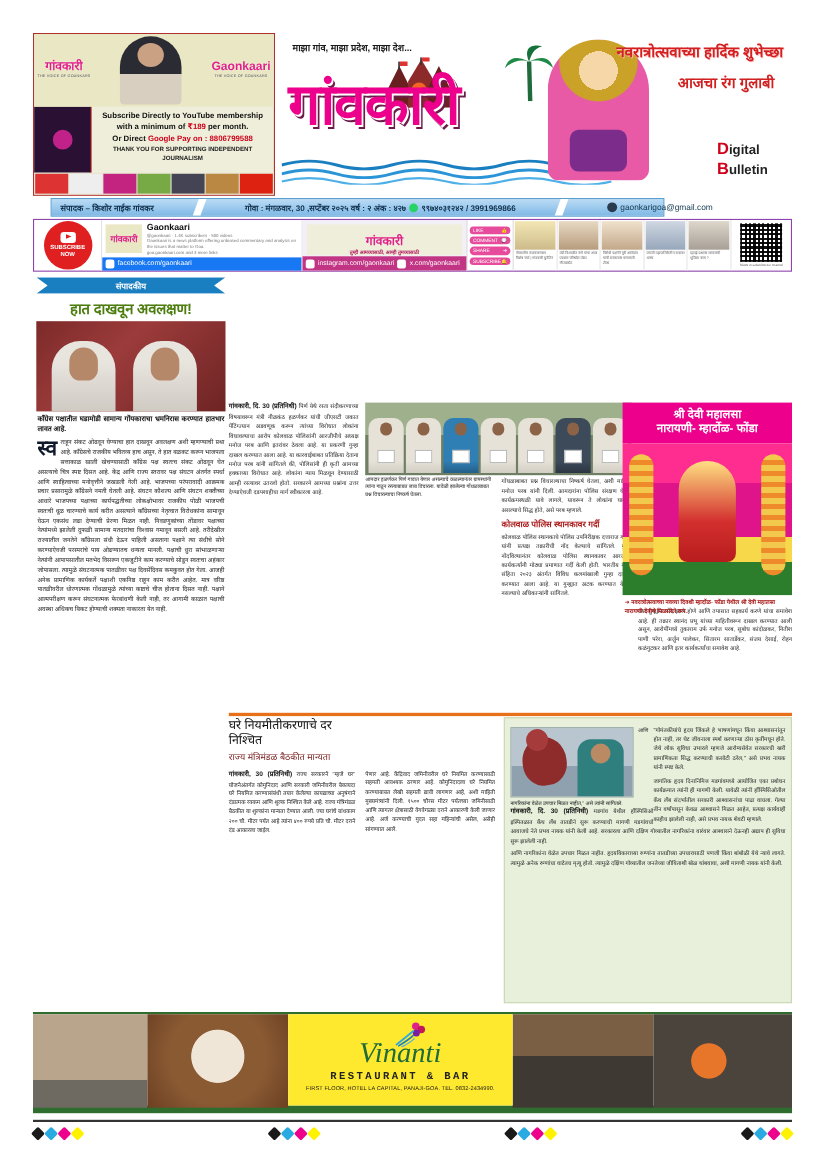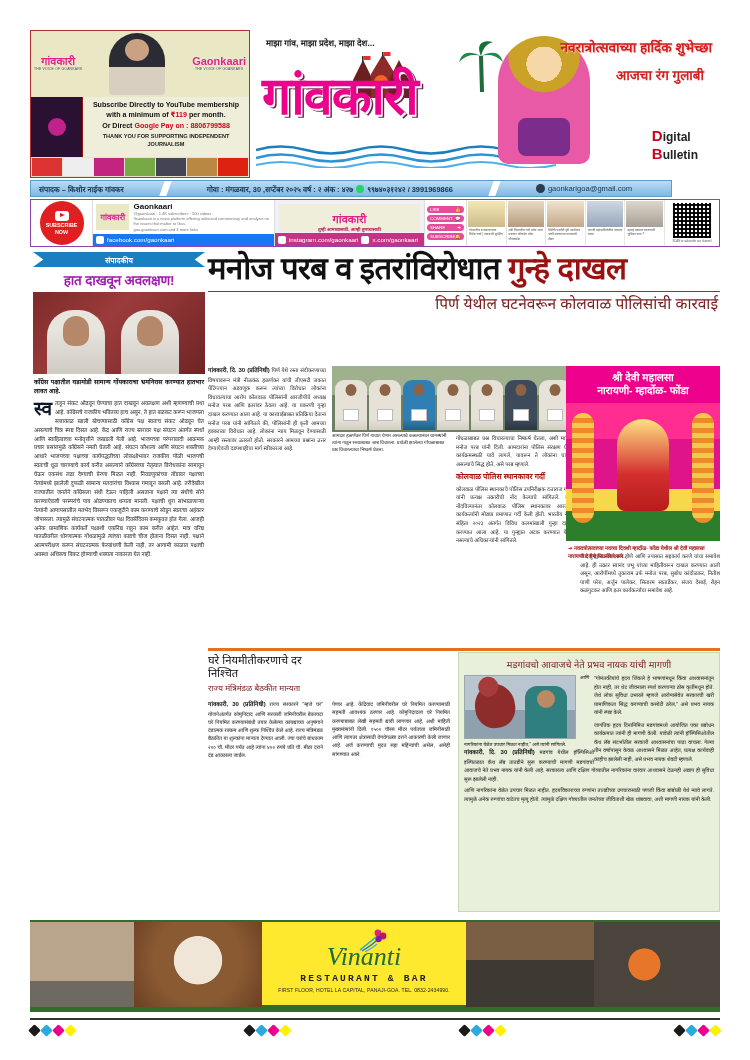--- a/index.html
+++ b/index.html
@@ -124,21 +124,21 @@
     font-size: 13.5px; font-weight: bold; color: #d21f1f;
   }
   .digital-bulletin {
     position: absolute; right: 22px; bottom: 14px;
     font-size: 12px; font-weight: bold; color: #222; line-height: 1.25;
   }
   .digital-bulletin b { color: #d0021b; font-size: 15px; }
 
   
   .infobar {
-    position: absolute; left: 30px; top: 180px; width: 642px; height: 17px;
+    position: absolute; left: 46px; top: 180px; width: 558px; height: 17px;
     background: linear-gradient(#bcdcf5, #7fb9e6);
     border: 1px solid #5a9ed0;
     display: flex; align-items: center;
     font-size: 7.4px; color: #10304d; font-weight: bold; gap: 30px;
   }
   .infobar .seg { padding: 0 8px; white-space: nowrap; display:flex; align-items:center; gap:3px;}
   .infobar .sep { width: 0; height: 100%; border-left: 7px solid #fff; transform: skewX(-20deg); }
   .wa-dot { display:inline-block;width:8px;height:8px;border-radius:50%;background:#25D366; }
   .mail-dot { display:inline-block;width:9px;height:9px;border-radius:50%;background:#2a3b4d; }
   .infobar .mail { font-weight: normal; color: #14384f; font-size: 7.6px;}
@@ -212,21 +212,21 @@
   .editorial {
     position: absolute; left: 33px; top: 252px; width: 172px;
   }
   .ed-ribbon {
     height: 15px; background:#1a7fc1; color:#fff;
     display:flex;align-items:center;justify-content:center;
     font-size:7.6px;font-weight:bold;
     clip-path: polygon(0 0, 100% 0, 94% 50%, 100% 100%, 0 100%, 6% 50%);
   }
   .ed-title {
-    text-align:center; font-size:13.5px; font-weight:bold; color:#a21caf;
+    text-align:center; font-size:13.5px; font-weight:bold; color:#4d7c0f;
     padding:4px 0 3px; letter-spacing:-.2px;
   }
   .ed-photo {
     width:100%; height:82px;
     background:
       linear-gradient(135deg,#7d2a2a 0%, #9c3b3b 40%, #6e2424 100%);
     position:relative; overflow:hidden;
   }
   .ed-photo .f1, .ed-photo .f2 {
     position:absolute; bottom:0; width:58px; height:64px;
@@ -439,21 +439,21 @@
           <small>THE VOICE OF GOANKARS</small>
         </div>
       </div>
       <div class="ad-mid">
         <div class="ad-thumb">
             <i></i>
           </div>
         <div class="ad-text">
           <div>Subscribe Directly to YouTube membership</div>
           <div>
-            <span>with a minimum of </span><span class="rs">₹119</span><span> per month.</span>
+            <span>with a minimum of </span><span class="rs">₹189</span><span> per month.</span>
           </div>
           <div>
             <span>Or Direct </span><span class="gp">Google Pay on : 8806799588</span>
           </div>
           <span class="thanks">THANK YOU FOR SUPPORTING INDEPENDENT JOURNALISM</span>
         </div>
       </div>
       <div class="ad-strip">
         <span></span>
           <span></span>
@@ -617,27 +617,20 @@
     <div class="ed-photo">
       <div class="f1"></div>
       <div class="f2"></div>
     </div>
     <div class="ed-lead">काँग्रेस पक्षातील घडामोडी सामान्य गोंयकाराचा भ्रमनिरास करण्यात हातभार लावत आहे.</div>
     <div class="ed-body">
       <span class="dropcap">स्व</span><span>तःहून संकट ओढवून घेण्याचा हात दाखवून अवलक्षण अशी म्हणण्याची प्रथा आहे. काँग्रेसचे राजकीय भवितव्य हाच असून, ते हात बळकट करून भाजपला सत्ताकाळ खाली खेचण्यासाठी काँग्रेस पक्ष स्वतःच संकट ओढवून घेत असल्याचे चित्र स्पष्ट दिसत आहे. केंद्र आणि राज्य स्तरावर पक्ष संघटन अंतर्गत स्पर्धा आणि स्वाहित्वाच्या मनोवृत्तीने जखडली गेली आहे. भाजपच्या परंपरावादी आक्रमक प्रचार प्रसारामुळे काँग्रेसने नमती घेतली आहे. संघटन कौशल्य आणि संघटन शक्तीच्या आधारे भाजपच्या पक्षाच्या कार्यपद्धतीच्या लोकक्षोभावर राजकीय पोळी भाजपची स्वतःची धूळ चारण्याचे कार्य करीत असल्याने काँग्रेसच्या नेतृत्वात विरोधकांना सामावून घेऊन एकसंध लढा देण्याची प्रेरणा मिळत नाही. निवडणुकांच्या तोंडावर पक्षाच्या नेत्यांमध्ये झालेली दुफळी सामान्य मतदारांचा विश्वास गमावून बसली आहे. तरीदेखील राज्यातील जनतेने काँग्रेसला संधी देऊन पाहिली असताना पक्षाने त्या संधीचे सोने करण्याऐवजी परस्परांचे पाय ओढण्यातच धन्यता मानली. पक्षाची धुरा सांभाळणाऱ्या नेत्यांनी आपापसातील मतभेद विसरून एकजुटीने काम करण्याचे सोडून स्वतःचा अहंकार जोपासला. त्यामुळे संघटनात्मक पातळीवर पक्ष दिवसेंदिवस कमकुवत होत गेला. आजही अनेक प्रामाणिक कार्यकर्ते पक्षाशी एकनिष्ठ राहून काम करीत आहेत. मात्र वरिष्ठ पातळीवरील धोरणात्मक गोंधळामुळे त्यांच्या कष्टाचे चीज होताना दिसत नाही. पक्षाने आत्मपरीक्षण करून संघटनात्मक फेरबांधणी केली नाही, तर आगामी काळात पक्षाची अवस्था अधिकच बिकट होण्याची शक्यता नाकारता येत नाही.</span>
     </div>
   </div>
 
-  <div class="headline-wrap">
-    <div class="headline">
-      <span>मनोज परब व इतरांविरोधात </span><em>गुन्हे दाखल</em>
-    </div>
-    <div class="hr-red"></div>
-    <div class="subheadline">पिर्ण येथील घटनेवरून कोलवाळ पोलिसांची कारवाई</div>
-  </div>
 
   <div class="story">
     <div class="col c1">
       <span class="dateline">गांवकारी, दि. 30 (प्रतिनिधी)</span>
       <span>पिर्ण येथे रस्ता संदीकरणाच्या विषयावरून मंत्री नीळकंठ हळर्णकर यांची जीएसटी जकात पेंटिंग्ज्यान अडवणूक करून त्यांच्या विरोधात लोकांना विधावल्याचा आरोप कोलवाळ पोलिसांनी आरजीपीचे अध्यक्ष मनोज परब आणि इतरांवर ठेवला आहे. या प्रकरणी गुन्हा दाखल करण्यात आला आहे.
 
 या कारवाईबाबत प्रतिक्रिया देताना मनोज परब यांनी सांगितले की, पोलिसांनी ही कृती आमच्या हक्काच्या विरोधात आहे. लोकांना न्याय मिळवून देण्यासाठी आम्ही रस्त्यावर उतरलो होतो. सरकारने आमच्या प्रश्नांना उत्तर देण्याऐवजी दडपशाहीचा मार्ग स्वीकारला आहे.</span>
     </div>
 
     <div class="photo-strip">
@@ -692,21 +685,20 @@
     <div class="col lc1">
       <span class="dateline">गांवकारी, 30 (प्रतिनिधी)</span>
       <span>राज्य सरकारने "म्हजे घर" योजनेअंतर्गत कोमुनिदाद आणि सरकारी जमिनीवरील बेकायदा घरे नियमित करण्यासंबंधी तयार केलेल्या कायद्याच्या अनुषंगाने दंडात्मक रक्कम आणि शुल्क निश्चित केले आहे. राज्य मंत्रिमंडळ बैठकीत या शुल्कांना मान्यता देण्यात आली. ज्या घरांचे बांधकाम २०० चौ. मीटर पर्यंत आहे त्यांना ४०० रुपये प्रति चौ. मीटर दराने दंड आकारला जाईल.</span>
     </div>
     <div class="col lc2">
       <span>पेणार आहे. केंद्रिवाद जमिनीवरील घरे नियमित करण्यासाठी सहमती आवश्यक ठरणार आहे. कोमुनिदादला घरे नियमित करण्याबाबत लेखी सहमती द्यावी लागणार आहे, अशी माहिती मुख्यमंत्र्यांनी दिली. १५०० चौरस मीटर पर्यंतच्या जमिनीसाठी आणि त्यागतर क्षेत्रासाठी वेगवेगळ्या दराने आकारणी केली जाणार आहे. अर्ज करण्याची मुदत सहा महिन्यांची असेल, असेही सांगण्यात आले.</span>
     </div>
   </div>
 
   <div class="low-right">
-    <div class="lr-h2">मडगांवचो आवाजचे नेते प्रभव नायक यांची मागणी</div>
     <div class="lr-body">
       <div class="lr-quotecol">
         <div class="lr-col">"गोमंतकीयांचे हृदय जिंकले हे भाषणांमधून किंवा आश्वासनांतून होत नाही, तर थेट जीवनाला स्पर्श करणाऱ्या ठोस कृतींमधून होते. जेथे लोक सुविधा उभारले म्हणजे आरोग्यसेवेत सरकारची खरी प्रामाणिकता सिद्ध करण्याची कसोटी ठरेल," असे प्रभव नायक यांनी स्पष्ट केले.</div>
         <div class="lr-col" style="margin-top:4px;">जागतिक हृदय दिनानिमित्त मडगांवमध्ये आयोजित एका प्रबोधन कार्यक्रमात त्यांनी ही मागणी केली. यावेळी त्यांनी हॉस्पिसिओतील कॅथ लॅब संदर्भातील सरकारी आश्वासनांचा पाढा वाचला. गेल्या तीन वर्षांपासून केवळ आश्वासने मिळत आहेत, प्रत्यक्ष कार्यवाही काहीच झालेली नाही, असे प्रभव नायक शेवटी म्हणाले.</div>
       </div>
       <div class="lr-photo">
         <div class="heart"></div>
         <div class="man"></div>
       </div>
       <div class="lr-cap">आणि नागरिकांना वेळेत उपचार मिळत नाहीत," असे त्यांनी सांगितले.</div>

